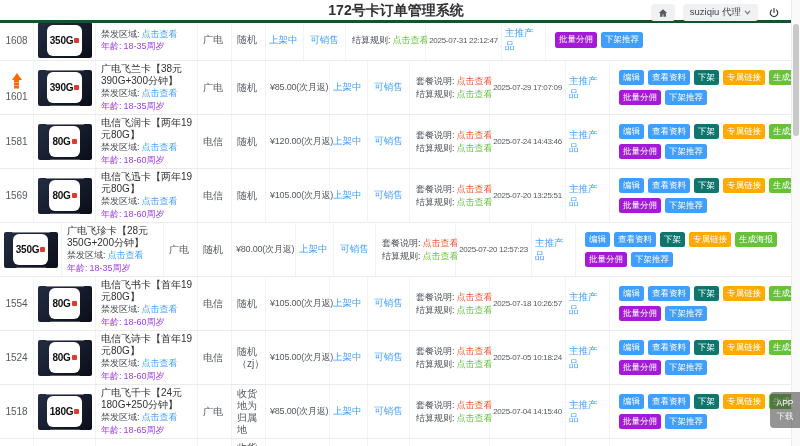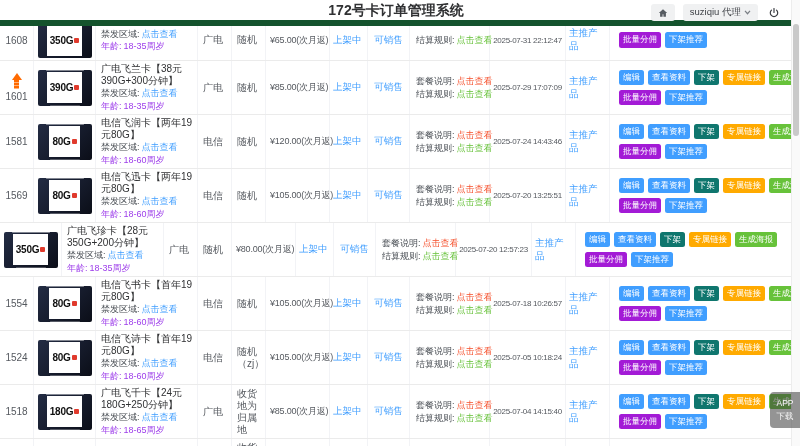--- a/index.html
+++ b/index.html
@@ -1,20 +1,20 @@
 <!DOCTYPE html>
 <html><head>
 <meta charset="utf-8">
 <style>
   html,body{margin:0;padding:0;background:#fff;}
   body{font-family:"Liberation Sans","DejaVu Sans",sans-serif;}
   .app{position:relative;width:800px;height:446px;overflow:hidden;background:#fff;}
 
   
-  .header{position:absolute;top:0;left:0;width:792px;height:20px;background:#fff;border-bottom:6px solid #14532d;z-index:10;}
+  .header{position:absolute;top:0;left:0;width:792px;height:20px;background:#fff;border-bottom:3px solid #14532d;z-index:10;}
   .header-title{position:absolute;left:50%;top:2px;transform:translateX(-50%);font-size:14px;font-weight:600;color:#303133;white-space:nowrap;}
   .header-right{position:absolute;right:10px;top:4px;display:flex;align-items:center;gap:8px;}
   .hbtn{background:#f0f1f2;border:none;border-radius:3px;height:17px;display:flex;align-items:center;gap:3px;padding:0 7px;font-size:9.5px;color:#3c3f44;cursor:pointer;font-family:inherit;}
   .hbtn.plain{background:transparent;padding:0 2px;}
 
   
   .table{position:absolute;top:20px;left:0;width:792px;}
   .tr{display:flex;height:53px;border-bottom:1px solid #ebebeb;overflow:hidden;background:#fff;}
   .tr:first-child{height:40px;}
   .td{border-right:1px solid #f2f3f6;display:flex;flex-direction:column;justify-content:center;align-items:flex-start;padding:2px 3px;box-sizing:border-box;flex-shrink:0;font-size:10px;color:#55595f;}
@@ -46,21 +46,21 @@
   
   .rank-arrow{display:flex;flex-direction:column;align-items:center;margin-bottom:2px;}
   .ra-head{width:0;height:0;border-left:5px solid transparent;border-right:5px solid transparent;border-bottom:7px solid #ff6a00;}
   .ra-tail{width:5px;height:9px;background:repeating-linear-gradient(to bottom,#ff6a00 0 2px,#ffb27a 2px 3px);}
 
   
   .thumb{width:54px;height:36px;background:linear-gradient(135deg,#232c44,#0b0e18);border-radius:2px;display:flex;flex-direction:column;align-items:center;justify-content:center;gap:2px;overflow:hidden;cursor:pointer;}
   .thumb-line{height:2px;border-radius:1px;background:rgba(255,255,255,.45);}
   .tl1{width:38px;}
   .tl2{width:30px;background:rgba(255,255,255,.28);}
-  .thumb-card{background:#fff;border-radius:0;padding:9px 3px;display:flex;align-items:center;gap:1px;font-weight:bold;font-size:10px;color:#101010;line-height:13px;letter-spacing:-0.3px;}
+  .thumb-card{background:#fff;border-radius:6px;padding:9px 3px;display:flex;align-items:center;gap:1px;font-weight:bold;font-size:10px;color:#101010;line-height:13px;letter-spacing:-0.3px;}
   .thumb-tag{width:5px;height:5px;background:#e03a2c;border-radius:1px;flex-shrink:0;}
 
   
   .btn-row{display:flex;gap:4px;margin:2.5px 0;}
   .btn{font-size:8.5px;padding:3px 4px;border-radius:2.5px;color:#fff;border:none;white-space:nowrap;font-family:inherit;cursor:pointer;line-height:1.1;}
   .b-blue{background:#409eff;}
   .b-red{background:#0f766e;}
   .b-orange{background:#ffaa00;}
   .b-green{background:#67c23a;}
   .b-purple{background:#a31bd6;}
@@ -100,23 +100,20 @@
       <div class="pline age">
         <span>年龄:</span>
         <span>18-35周岁</span>
       </div>
     </div>
     <div class="td c-carrier">
             <span>广电</span>
           </div>
     <div class="td c-ship">
             <span>随机</span>
-          </div>
-    <div class="td c-price">
-            <span>¥65.00(次月返)</span>
           </div>
     <div class="td c-status">
             <span class="blue">上架中</span>
           </div>
     <div class="td c-sale">
             <span class="blue">可销售</span>
           </div>
     <div class="td c-desc">
 
       <div class="pline">

